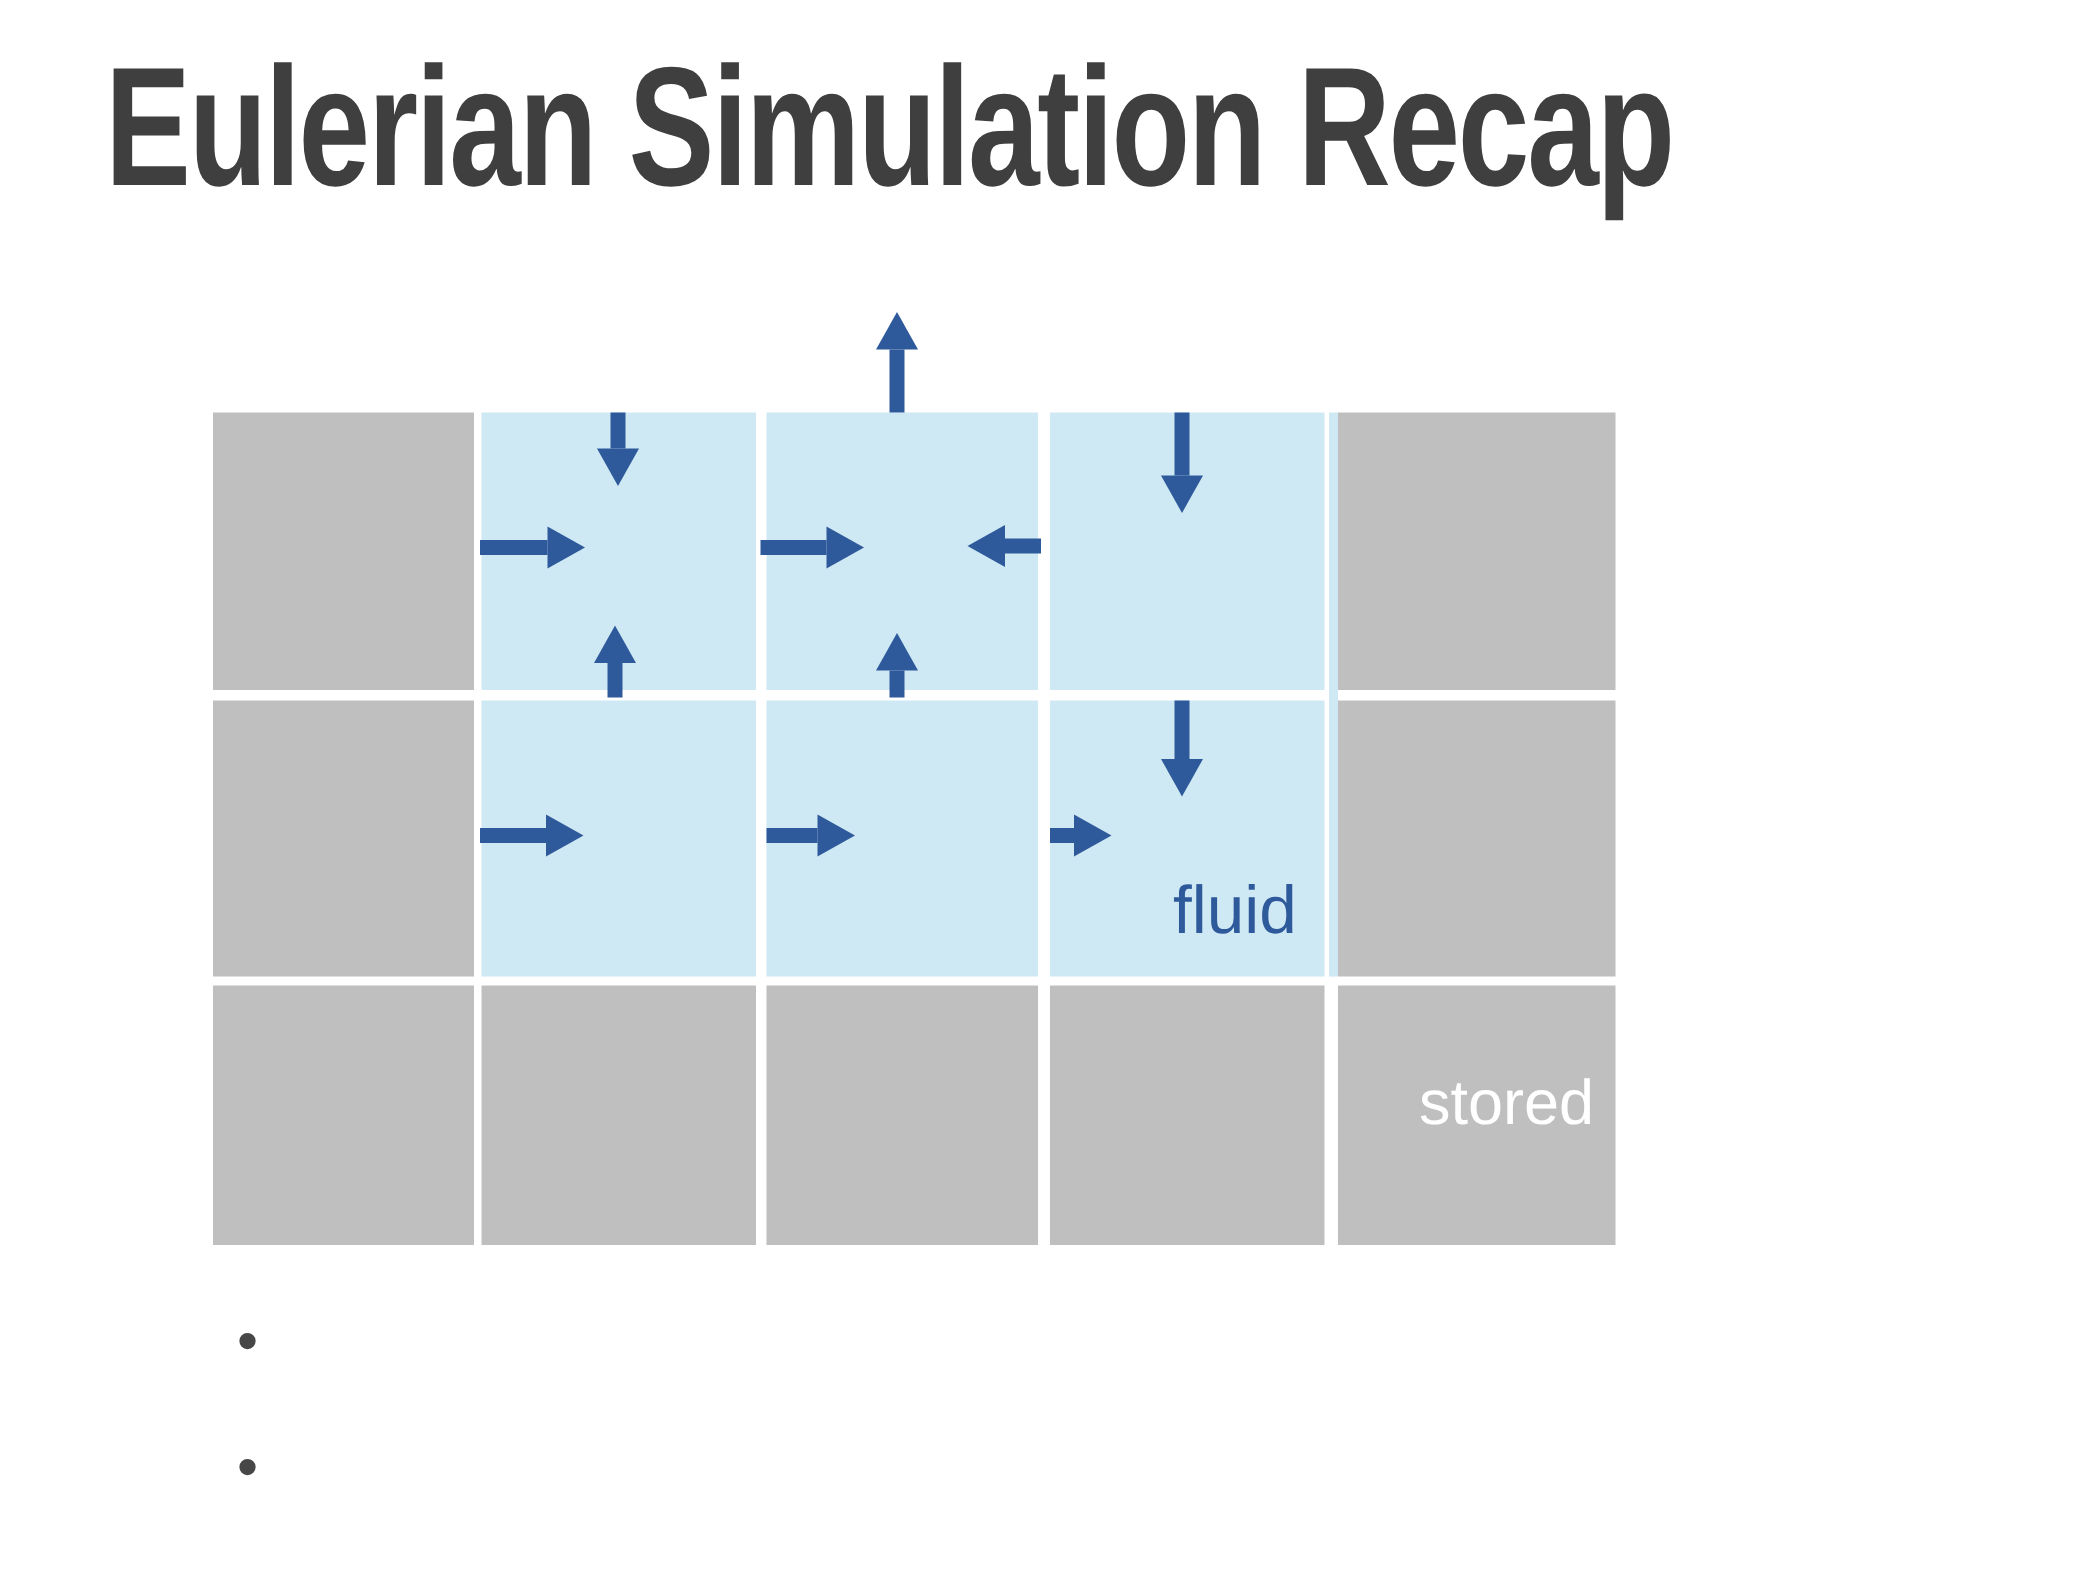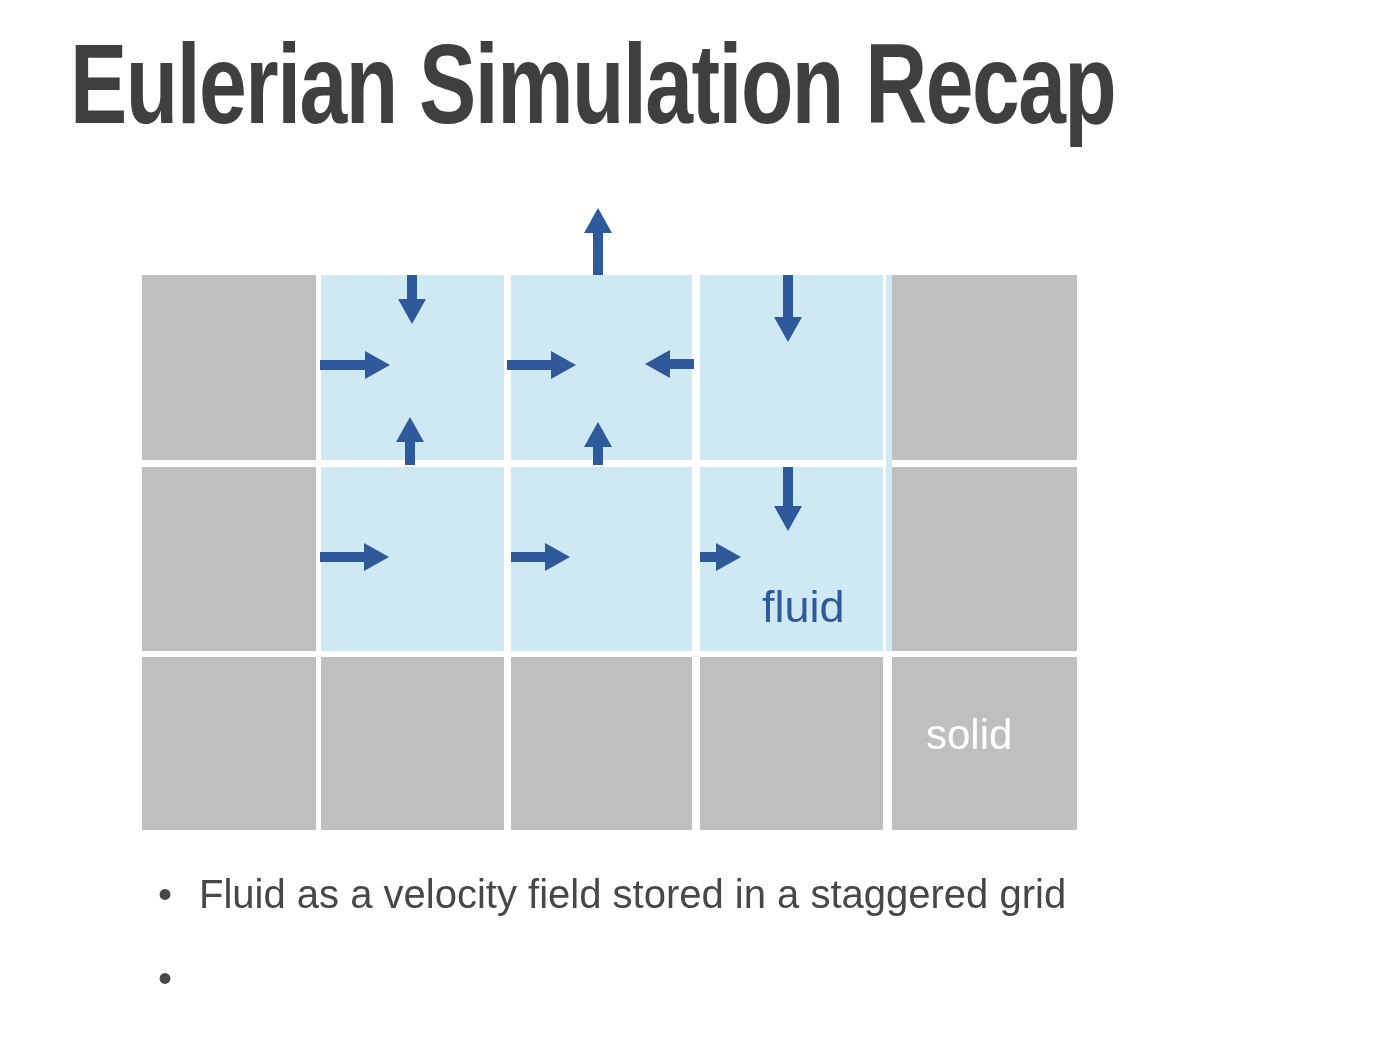--- a/index.html
+++ b/index.html
@@ -39,20 +39,21 @@
   .cell {
     position: absolute;
   }
   .arrow { position: absolute; }
   .arrow .stem { position: absolute; background: var(--c-arrow, #2e5a9c); }
   .arrow .head { position: absolute; width: 0; height: 0; }
   .diagram-label {
     position: absolute;
     line-height: 1;
     white-space: nowrap;
+    margin-left: 20px;
   }
   #fluid-label { color: var(--c-arrow, #2e5a9c); }
   #solid-label { color: var(--c-solid-label, #ffffff); }
   #bullet-list {
     position: absolute;
     left: 155px;
     top: 870px;
     width: 1180px;
     list-style: none;
     margin: 0;
@@ -143,26 +144,25 @@
           <div class="head" style="top: 0px; border-top: 14.5px solid transparent; border-bottom: 14.5px solid transparent; right: 0px; border-left: 25px solid rgb(46, 90, 156);"></div>
         </div>
         <div class="arrow" style="left: 700px; top: 542.5px; width: 41px; height: 29px;">
           <div class="stem" style="top: 9.5px; height: 10px; width: 16px; left: 0px;"></div>
           <div class="head" style="top: 0px; border-top: 14.5px solid transparent; border-bottom: 14.5px solid transparent; right: 0px; border-left: 25px solid rgb(46, 90, 156);"></div>
         </div>
       </div>
 
     <span id="fluid-label" class="diagram-label" style="left: 762px; top: 584px; font-size: 45px;">fluid</span>
 
-    <span id="solid-label" class="diagram-label" style="left: 926px; top: 714px; font-size: 42px;">solid</span>
+    <span id="solid-label" class="diagram-label" style="left: 926px; top: 714px; font-size: 42px;">stored</span>
   </div>
 
   <ul id="bullet-list">
     <li>
       <span class="bullet-marker">•</span>
-      <span>Fluid as a velocity field stored in a staggered grid</span>
     </li>
     <li>
       <span class="bullet-marker">•</span>
     </li>
   </ul>
 
 </div>
 
 </body></html>

